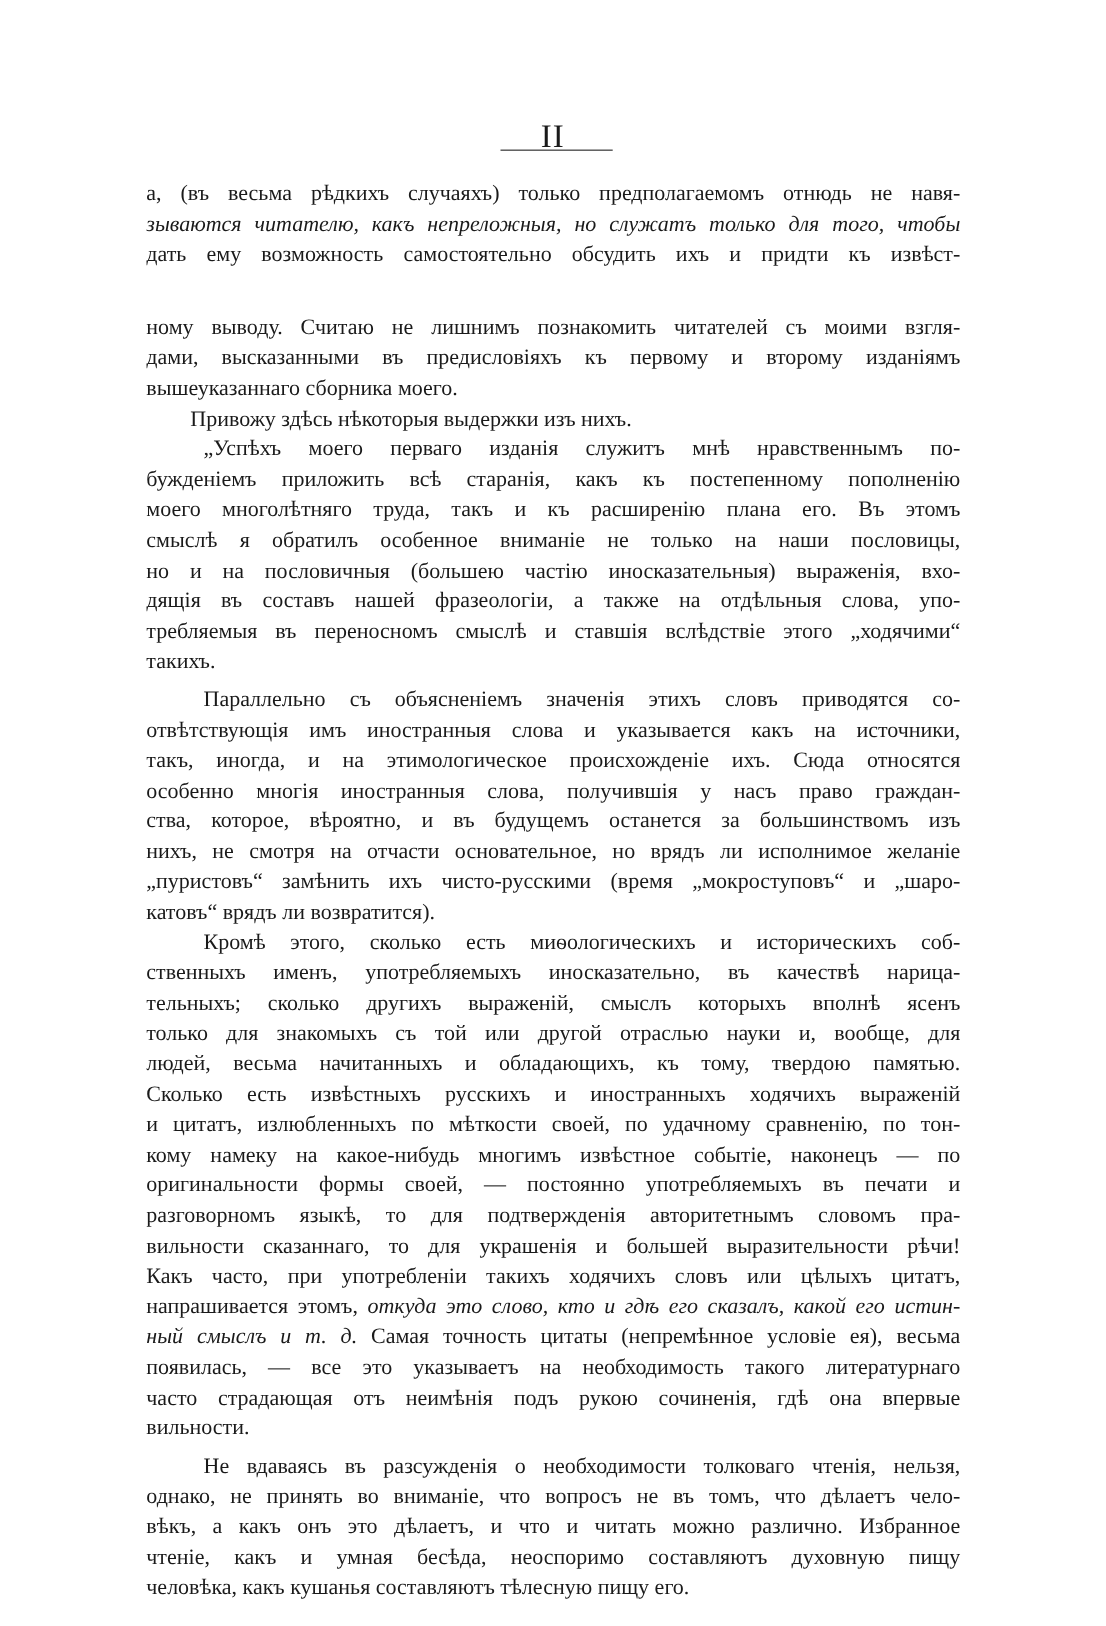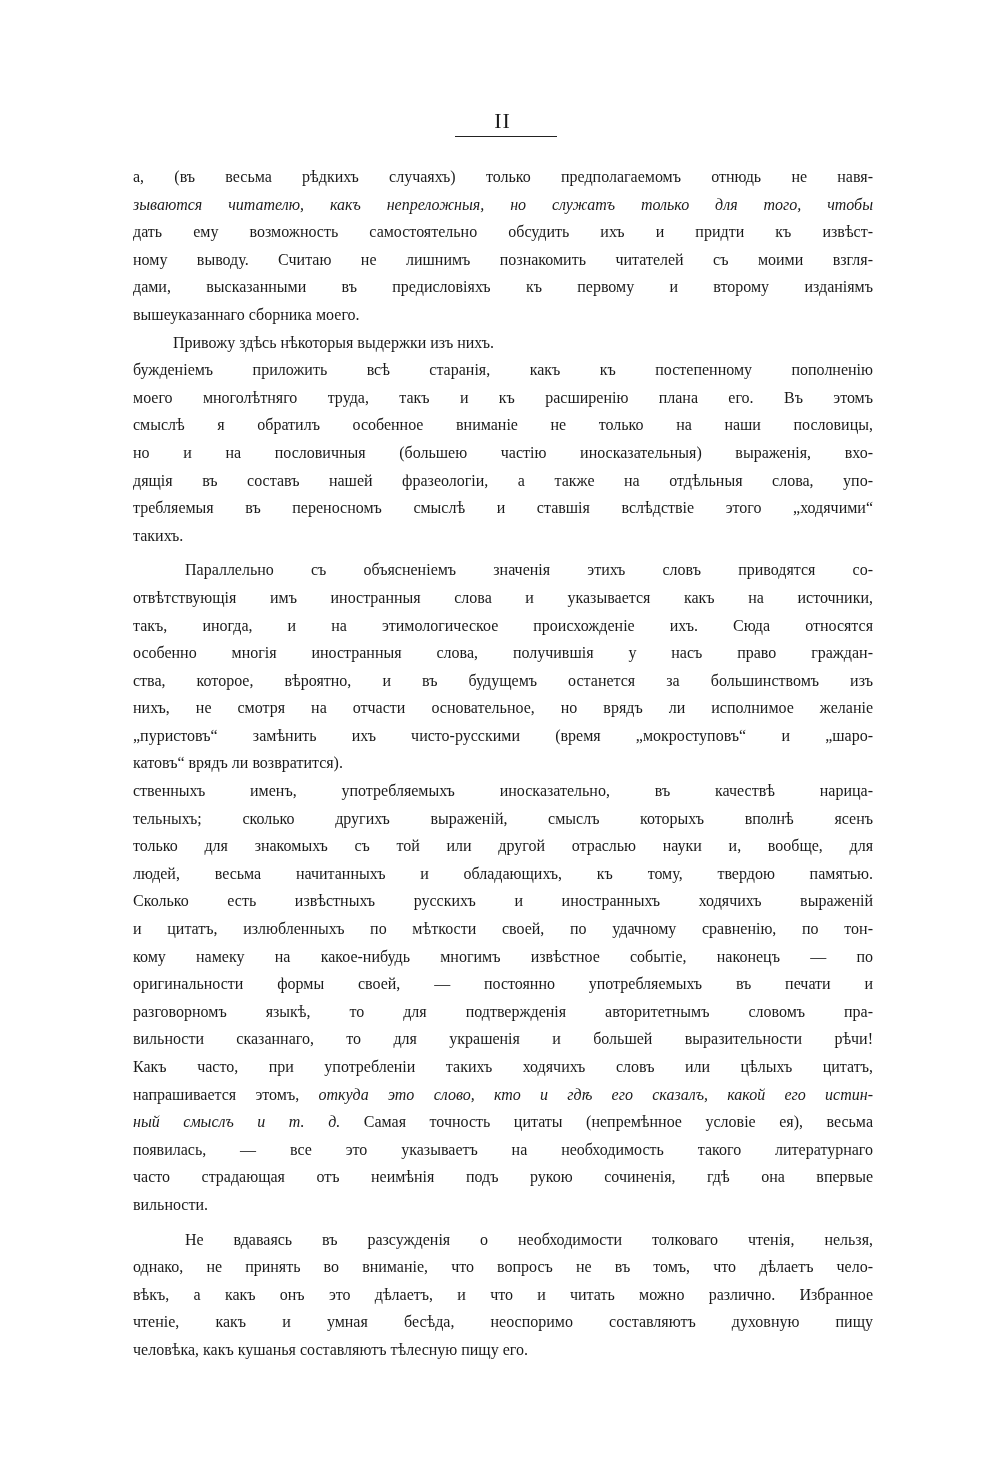--- a/index.html
+++ b/index.html
@@ -1,52 +1,53 @@
 <!DOCTYPE html>
 <html><head>
 <meta charset="utf-8">
 <style>
   html, body { margin:0; padding:0; background:#ffffff; }
   body { width:1005px; height:1478px; position:relative; overflow:hidden;
          font-family:"Liberation Serif","DejaVu Serif",serif; color:#1a1a1a; }
   .page-number { position:absolute; top:108px; left:0; width:1005px; text-align:center;
-         font-size:22px; letter-spacing:1px; }
+         font-size:30px; letter-spacing:1px; }
   .rule { position:absolute; top:136px; left:455px; width:102px; height:1px; background:#222; }
   .text { position:absolute; top:163px; left:133px; width:740px; }
-  .line { height:27.6px; line-height:27.6px; font-size:16px; white-space:nowrap;
+  .line { height:27.6px; line-height:27.6px; font-size:20px; white-space:nowrap;
           text-align:justify; text-align-last:justify; overflow:visible; }
   .line.last { text-align-last:left; }
   .line.indent { padding-left:40px; }
   .line.indent2 { padding-left:52px; }
   .gap { height:7px; }
   .it { font-style:italic; }
 </style>
 </head>
 <body>
 
 <div>
   <div class="page-number">II</div>
   <div class="rule"></div>
 
   <div class="text">
 
     <div>
       <div class="line" style="white-space: normal; overflow: hidden;">а, (въ весьма рѣдкихъ случаяхъ) только предполагаемомъ отнюдь не навя-</div>
       <div class="line" style="white-space: normal; overflow: hidden; font-style: italic;">зываются читателю, какъ непреложныя, но служатъ только для того, чтобы</div>
       <div class="line" style="white-space: normal; overflow: hidden;">дать ему возможность самостоятельно обсудить ихъ и придти къ извѣст-</div>
-      <div class="line" style="white-space: normal; overflow: hidden;">ному выводу. Считаю не лишнимъ познакомить читателей съ моими взгля-</div>
+      <div class="line" style="white-space: normal; overflow: hidden; margin-top: 39px;">ному выводу. Считаю не лишнимъ познакомить читателей съ моими взгля-</div>
       <div class="line" style="white-space: normal; overflow: hidden;">дами, высказанными въ предисловіяхъ къ первому и второму изданіямъ</div>
       <div class="line last">вышеуказаннаго сборника моего.</div>
     </div>
 
     <div>
       <div class="line last indent">Привожу здѣсь нѣкоторыя выдержки изъ нихъ.</div>
     </div>
 
     <div>
+      <div class="line indent2" style="white-space: normal; overflow: hidden;">„Успѣхъ моего перваго изданія служитъ мнѣ нравственнымъ по-</div>
       <div class="line" style="white-space: normal; overflow: hidden;">бужденіемъ приложить всѣ старанія, какъ къ постепенному пополненію</div>
       <div class="line" style="white-space: normal; overflow: hidden;">моего многолѣтняго труда, такъ и къ расширенію плана его. Въ этомъ</div>
       <div class="line" style="white-space: normal; overflow: hidden;">смыслѣ я обратилъ особенное вниманіе не только на наши пословицы,</div>
       <div class="line" style="white-space: normal; overflow: hidden;">но и на пословичныя (большею частію иносказательныя) выраженія, вхо-</div>
       <div class="line" style="white-space: normal; overflow: hidden;">дящія въ составъ нашей фразеологіи, а также на отдѣльныя слова, упо-</div>
       <div class="line" style="white-space: normal; overflow: hidden;">требляемыя въ переносномъ смыслѣ и ставшія вслѣдствіе этого „ходячими“</div>
       <div class="line last">такихъ.</div>
     </div>
     <div class="gap"></div>
 
@@ -55,20 +56,21 @@
       <div class="line" style="white-space: normal; overflow: hidden;">отвѣтствующія имъ иностранныя слова и указывается какъ на источники,</div>
       <div class="line" style="white-space: normal; overflow: hidden;">такъ, иногда, и на этимологическое происхожденіе ихъ. Сюда относятся</div>
       <div class="line" style="white-space: normal; overflow: hidden;">особенно многія иностранныя слова, получившія у насъ право граждан-</div>
       <div class="line" style="white-space: normal; overflow: hidden;">ства, которое, вѣроятно, и въ будущемъ останется за большинствомъ изъ</div>
       <div class="line" style="white-space: normal; overflow: hidden;">нихъ, не смотря на отчасти основательное, но врядъ ли исполнимое желаніе</div>
       <div class="line" style="white-space: normal; overflow: hidden;">„пуристовъ“ замѣнить ихъ чисто-русскими (время „мокроступовъ“ и „шаро-</div>
       <div class="line last">катовъ“ врядъ ли возвратится).</div>
     </div>
 
     <div>
+      <div class="line indent2" style="white-space: normal; overflow: hidden;">Кромѣ этого, сколько есть миѳологическихъ и историческихъ соб-</div>
       <div class="line" style="white-space: normal; overflow: hidden;">ственныхъ именъ, употребляемыхъ иносказательно, въ качествѣ нарица-</div>
       <div class="line" style="white-space: normal; overflow: hidden;">тельныхъ; сколько другихъ выраженій, смыслъ которыхъ вполнѣ ясенъ</div>
       <div class="line" style="white-space: normal; overflow: hidden;">только для знакомыхъ съ той или другой отраслью науки и, вообще, для</div>
       <div class="line" style="white-space: normal; overflow: hidden;">людей, весьма начитанныхъ и обладающихъ, къ тому, твердою памятью.</div>
       <div class="line" style="white-space: normal; overflow: hidden;">Сколько есть извѣстныхъ русскихъ и иностранныхъ ходячихъ выраженій</div>
       <div class="line" style="white-space: normal; overflow: hidden;">и цитатъ, излюбленныхъ по мѣткости своей, по удачному сравненію, по тон-</div>
       <div class="line" style="white-space: normal; overflow: hidden;">кому намеку на какое-нибудь многимъ извѣстное событіе, наконецъ — по</div>
       <div class="line" style="white-space: normal; overflow: hidden;">оригинальности формы своей, — постоянно употребляемыхъ въ печати и</div>
       <div class="line" style="white-space: normal; overflow: hidden;">разговорномъ языкѣ, то для подтвержденія авторитетнымъ словомъ пра-</div>
       <div class="line" style="white-space: normal; overflow: hidden;">вильности сказаннаго, то для украшенія и большей выразительности рѣчи!</div>

